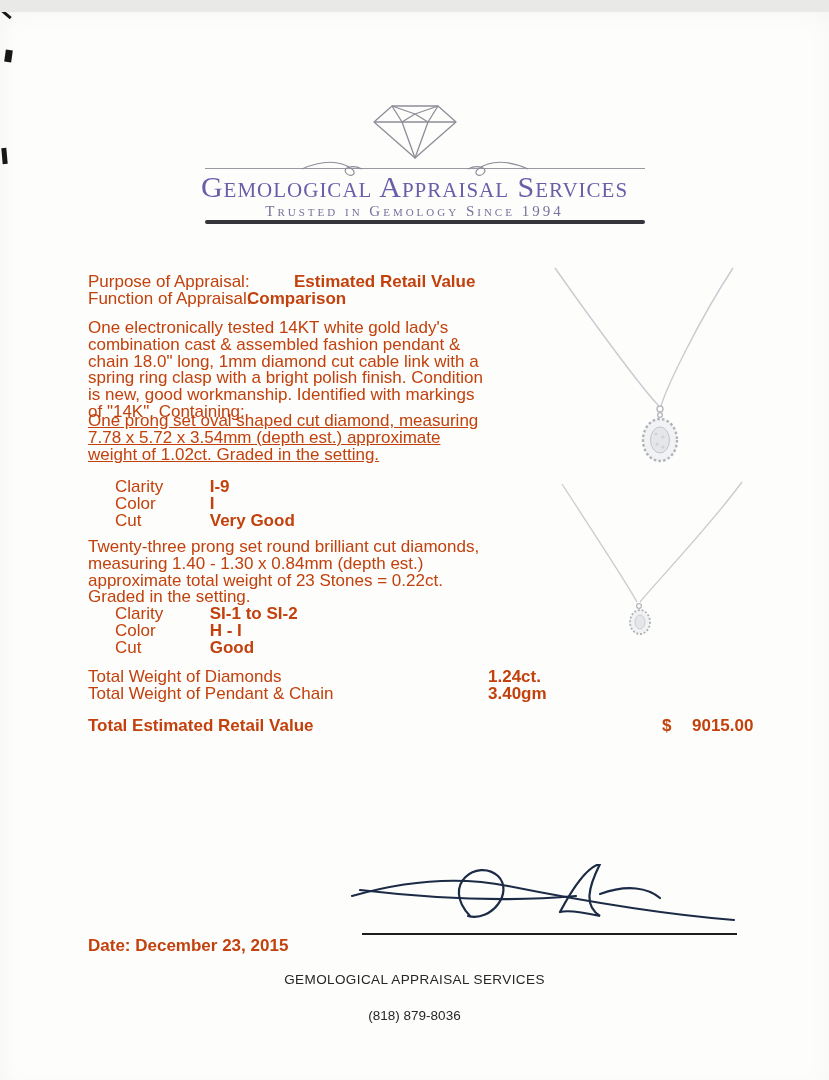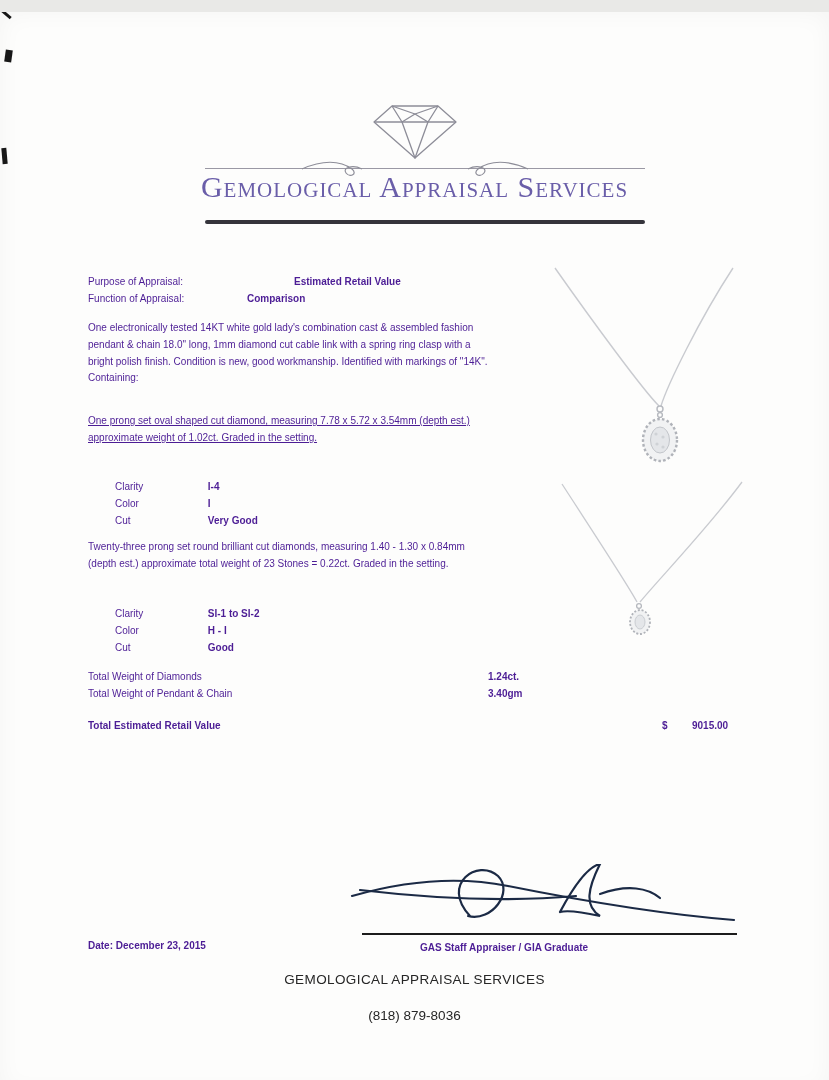--- a/index.html
+++ b/index.html
@@ -10,21 +10,21 @@
   .page{
     position:relative;
     width:829px;height:1080px;
     margin:12px auto;
     background:#fdfdfc;
     overflow:hidden;
     color:#262626;
     box-shadow:inset 0 0 25px rgba(0,0,0,0.04);
   }
   .abs{position:absolute;}
-  .txt{font-size:10px;line-height:16.8px;color:#4c1d95;}
+  .txt{font-size:17px;line-height:16.8px;color:#c2410c;}
   .b{font-weight:700;}
   
   .brand-title{
     width:100%;text-align:center;
     font-family:"Liberation Serif","DejaVu Serif",serif;
     font-variant:small-caps;
     font-size:30px;letter-spacing:1px;
     color:#6a5ea9;
   }
   .brand-tagline{
@@ -68,34 +68,35 @@
   <div class="abs" style="left:300px;top:146px;width:230px;height:22px;">
     <svg width="230" height="22" viewBox="0 0 230 22">
       <g fill="none" stroke="#8d8d98" stroke-width="1.2">
         <path d="M2,11 C22,2 40,2 52,11 C58,16 50,20 46,15 C42,10 52,6 62,11"></path>
         <path d="M228,11 C208,2 190,2 178,11 C172,16 180,20 184,15 C188,10 178,6 168,11"></path>
       </g>
     </svg>
   </div>
 
   <div class="abs brand-title" style="top:158px;">Gemological Appraisal Services</div>
+  <div class="abs brand-tagline" style="top:191px;">Trusted in Gemology Since 1994</div>
   <div class="abs rule-thick" style="left:205px;top:208px;width:440px;"></div>
 
   <div class="abs txt" style="left:88px;top:262px;">Purpose of Appraisal:</div>
   <div class="abs txt b" style="left:247px;top:262px;padding-left:47px;">Estimated Retail Value</div>
   <div class="abs txt" style="left:88px;top:279px;">Function of Appraisal:</div>
   <div class="abs txt b" style="left:247px;top:279px;">Comparison</div>
 
   <div class="abs txt para" style="left:88px;top:308px;">One electronically tested 14KT white gold lady's combination cast &amp; assembled fashion pendant &amp; chain 18.0" long, 1mm diamond cut cable link with a spring ring clasp with a bright polish finish. Condition is new, good workmanship.  Identified with markings of "14K".  Containing:</div>
 
   <div class="abs txt para" style="left:88px;top:401px;text-decoration:underline;">One prong set oval shaped cut diamond, measuring 7.78 x 5.72 x 3.54mm (depth est.) approximate weight of 1.02ct. Graded in the setting.</div>
 
   <div class="abs txt" style="left:115px;top:467px;">
     <span class="grade-label">Clarity</span>
-    <span class="b">I-4</span>
+    <span class="b">I-9</span>
   </div>
   <div class="abs txt" style="left:115px;top:484px;">
     <span class="grade-label">Color</span>
     <span class="b">I</span>
   </div>
   <div class="abs txt" style="left:115px;top:501px;">
     <span class="grade-label">Cut</span>
     <span class="b">Very Good</span>
   </div>
 
@@ -161,18 +162,17 @@
         <path d="M22,26 C90,34 170,38 238,32"></path>
         <path d="M132,52 C102,20 140,-6 160,12 C176,28 154,58 130,52"></path>
         <path d="M222,48 C238,18 252,2 262,0 C250,24 246,42 262,52 C244,48 230,46 222,48"></path>
         <path d="M262,30 C290,20 310,24 322,34"></path>
       </g>
     </svg>
   </div>
   <div class="abs" style="left:362px;top:921px;width:375px;height:2px;background:#1c1c1c;"></div>
 
   <div class="abs txt b" style="left:88px;top:926px;">Date: December 23, 2015</div>
-  <div class="abs txt b" style="left:420px;top:928px;">GAS Staff Appraiser / GIA Graduate</div>
 
   <div class="abs footer-line" style="top:960px;letter-spacing:0.4px;">GEMOLOGICAL APPRAISAL SERVICES</div>
   <div class="abs footer-line" style="top:996px;">(818) 879-8036</div>
 
 </div>
 
 </body></html>

